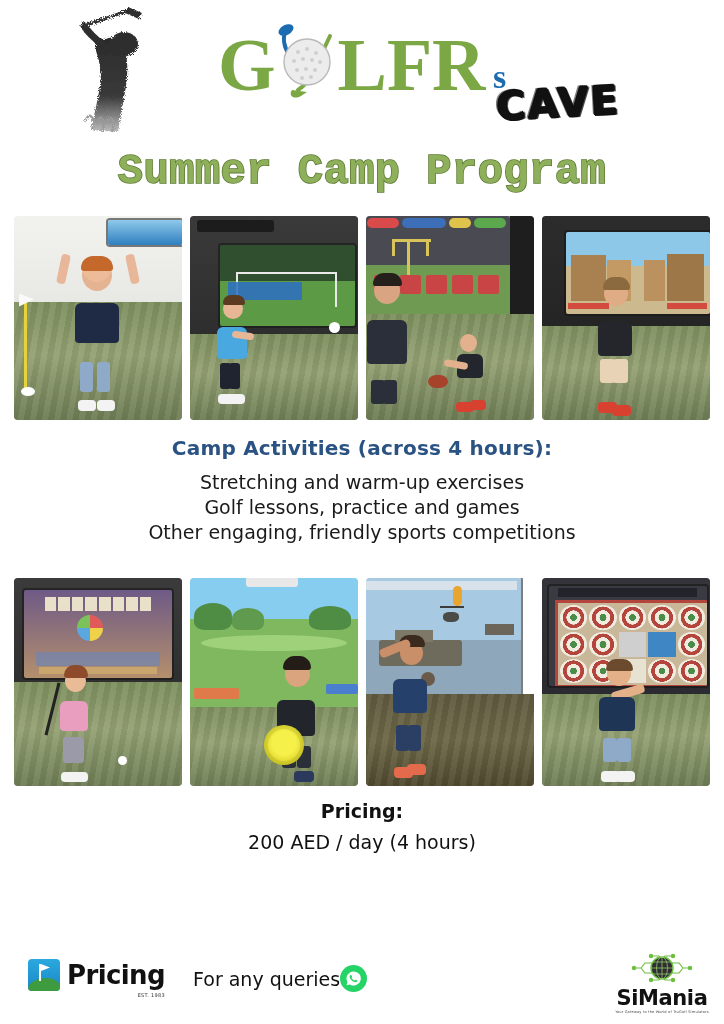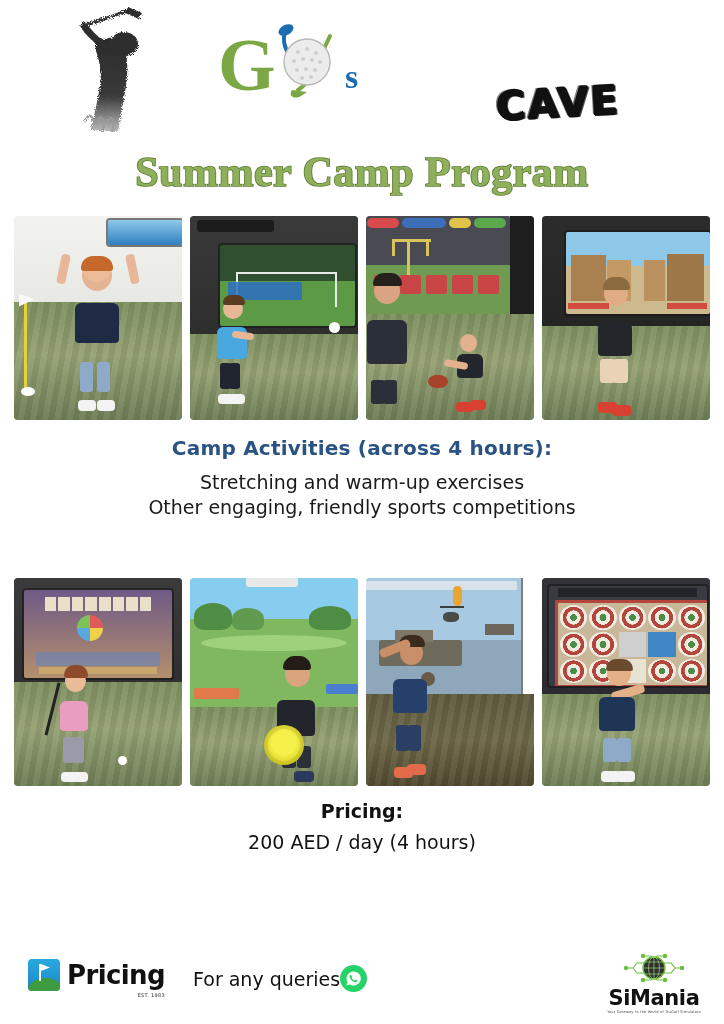--- a/index.html
+++ b/index.html
@@ -21,21 +21,21 @@
           position:relative;top:-8px;color:#1b6cb0;font-weight:700;}
   .ball-slot{position:relative;width:62px;height:74px;}
   .ball-slot svg{position:absolute;left:-2px;top:-6px;width:70px;height:86px;}
   .cave{position:absolute;left:278px;top:52px;font-family:"DejaVu Sans",sans-serif;
         font-weight:700;font-size:40px;letter-spacing:2px;color:#111;
         transform:rotate(-3.2deg);
         text-shadow:1px 0 0 #111,-1px 0 0 #111,0 1px 0 #111,0 -1px 0 #111,
                     2px 1px 0 rgba(17,17,17,.75),-2px -1px 0 rgba(17,17,17,.55);}
 
   .camp-title{position:absolute;left:0;top:148px;width:724px;text-align:center;
-              font-family:Liberation Serif, serif;font-weight:700;font-size:42px;
+              font-family:Liberation Mono, monospace;font-weight:700;font-size:42px;
               letter-spacing:.5px;color:#8fb05a;
               -webkit-text-stroke:1.6px #5d7a33;paint-order:stroke fill;}
 
   
   .photo-row{position:absolute;left:0;width:724px;display:flex;justify-content:center;gap:8px;}
   .photo-row.row1{top:216px;height:204px;}
   .photo-row.row2{top:578px;height:208px;}
   .photo{position:relative;width:168px;height:100%;overflow:hidden;border-radius:3px;
          filter:blur(.25px);
          -webkit-mask-image:radial-gradient(ellipse 108% 108% at 50% 50%,#000 72%,rgba(0,0,0,.25) 92%,transparent 100%);
@@ -84,21 +84,21 @@
           letter-spacing:.3px;color:#333;}
 
   .queries{position:absolute;left:193px;top:13px;font-family:"DejaVu Sans",sans-serif;
            font-size:19px;color:#111;}
   .wa{position:absolute;left:340px;top:10px;width:27px;height:27px;border-radius:50%;
       background:#25d366;display:flex;align-items:center;justify-content:center;}
   .wa svg{width:17px;height:17px;}
   .phone{position:absolute;left:379px;top:12px;font-family:"DejaVu Sans",sans-serif;
          font-size:20px;color:#111;}
 
-  .simania{position:absolute;right:8px;top:-5px;width:124px;text-align:center;}
+  .simania{position:absolute;right:0;top:-5px;width:124px;text-align:center;}
   .sim-icon{width:62px;height:36px;margin:0 auto;}
   .sim-name{font-family:"DejaVu Sans",sans-serif;font-weight:700;font-size:21px;
             letter-spacing:-.4px;color:#111;line-height:22px;margin-top:1px;}
   .sim-tag{font-family:"DejaVu Sans",sans-serif;font-size:3.6px;letter-spacing:.15px;
            color:#4a4a4a;margin-top:1px;white-space:nowrap;overflow:hidden;}
 </style>
 </head>
 <body>
 
 <div class="flyer">
@@ -148,20 +148,21 @@
                 <circle cx="38" cy="38" r="2"></circle>
                 <circle cx="46" cy="40" r="2"></circle>
               <circle cx="23" cy="48" r="2"></circle>
                 <circle cx="32" cy="47" r="2"></circle>
                 <circle cx="41" cy="48" r="2"></circle>
               <circle cx="28" cy="56" r="2"></circle>
                 <circle cx="37" cy="55" r="2"></circle>
             </g>
           </svg>
         </span>
+        <span class="lg green">LFR</span>
         <span class="lg blue" style="margin-left:-46px;opacity:0">R</span>
         <span class="lg sub">s</span>
       </div>
       <div class="cave">CAVE</div>
     </div>
   </div>
 
   <div class="camp-title">Summer Camp Program</div>
 
   <div class="photo-row row1">
@@ -274,20 +275,21 @@
           <div class="shoe" style="left:40%;bottom:0;width:19px;height:11px;background:#d8412f;"></div>
         </div>
       </div>
     </div>
   </div>
 
   <div class="activities">
     <div class="act-head">Camp Activities (across 4 hours):</div>
     <div class="act-list">
       <div>Stretching and warm-up exercises</div>
+      <div>Golf lessons, practice and games</div>
       <div>Other engaging, friendly sports competitions</div>
     </div>
   </div>
 
   <div class="photo-row row2">
 
     <div class="photo">
       <div class="scene">
         <div class="wall" style="height:56%;background:linear-gradient(#3b3b3b,#2e2e2e);"></div>
         <div class="screen" style="left:6%;top:6%;width:88%;height:42%;background:linear-gradient(#6e5a86,#b58f6c);">

